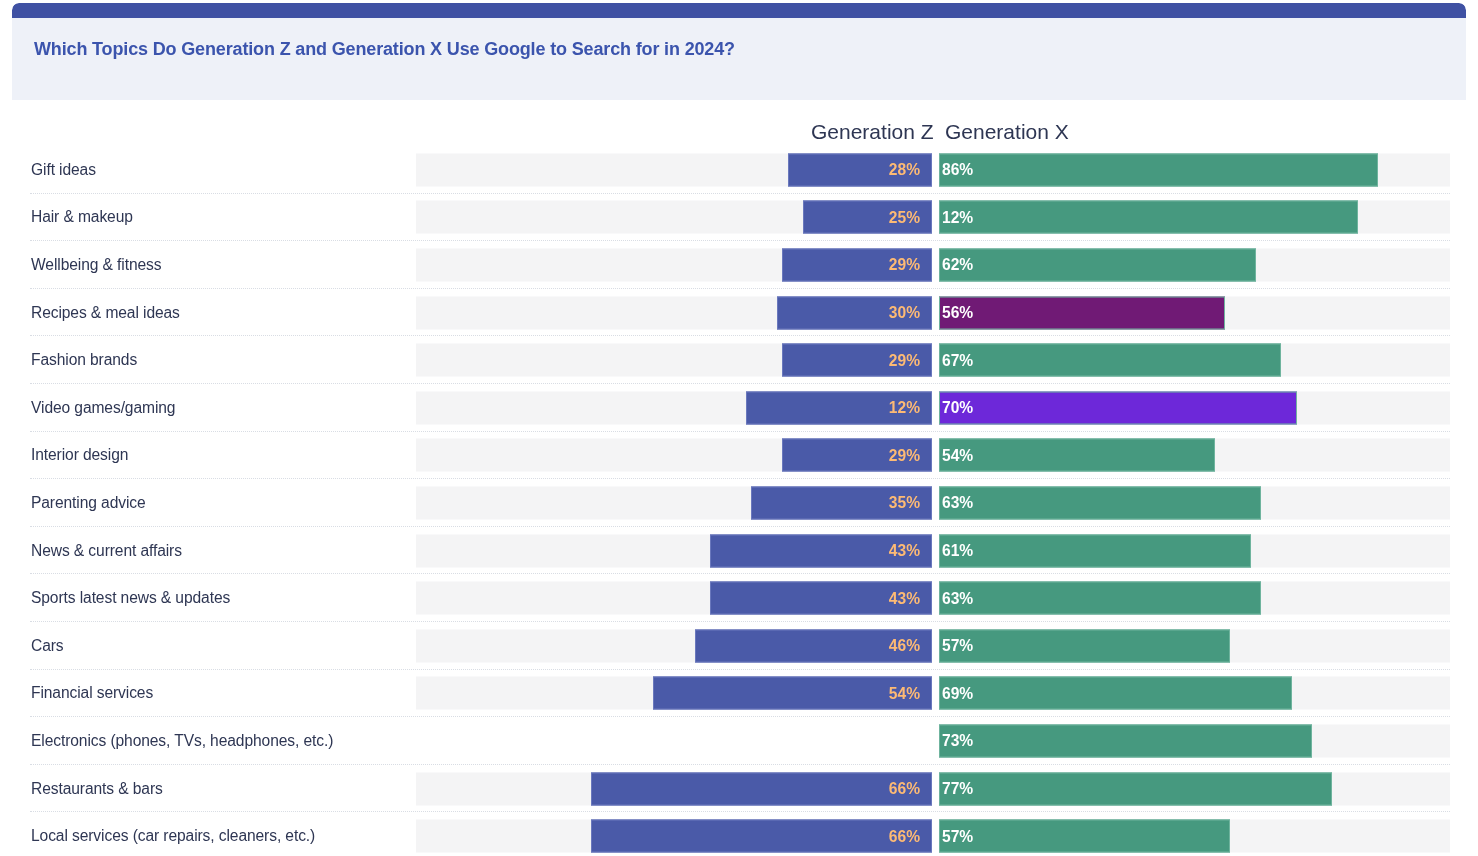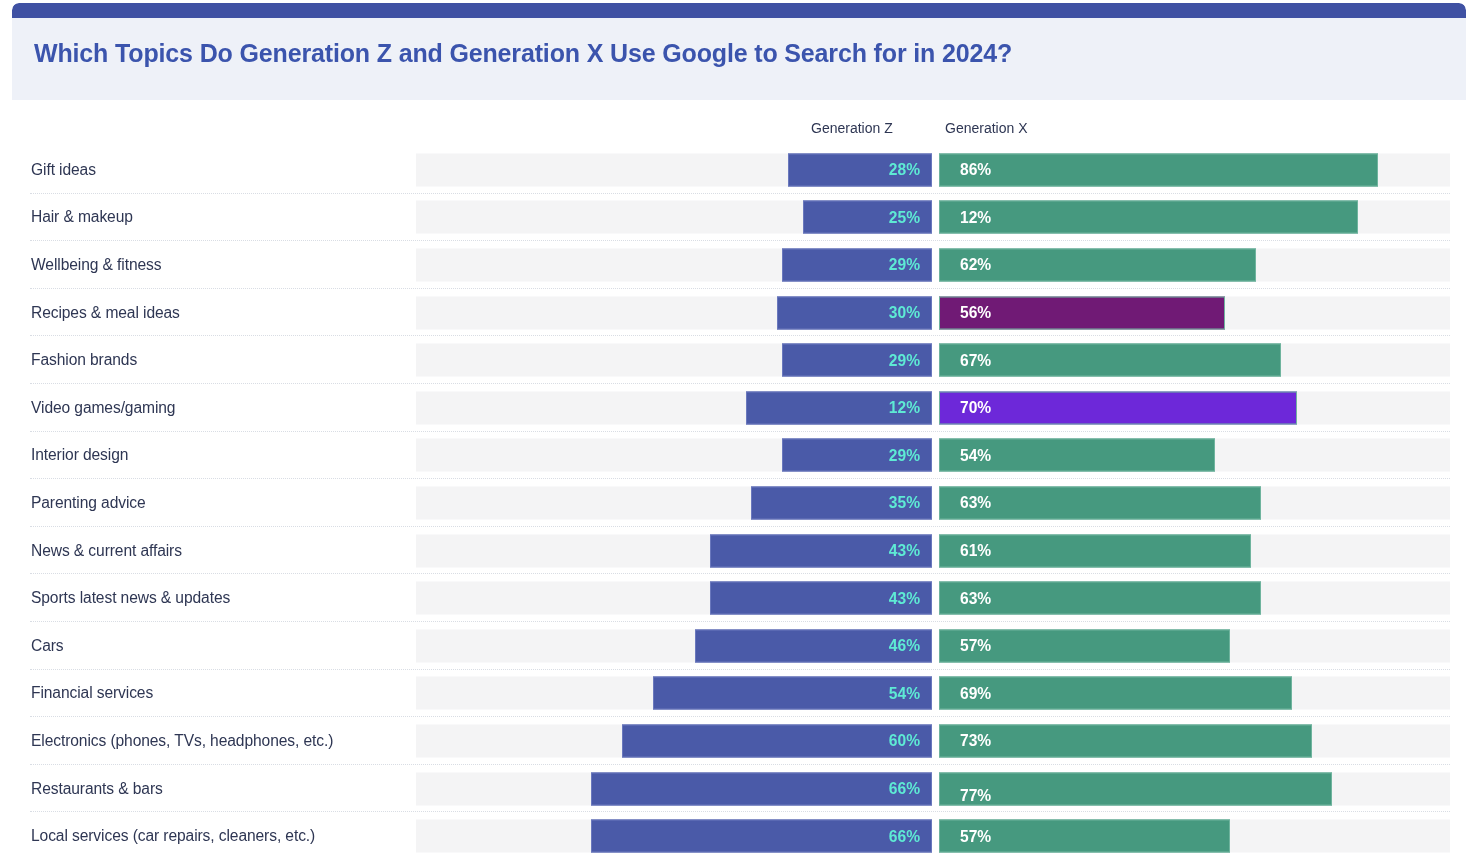--- a/index.html
+++ b/index.html
@@ -29,39 +29,39 @@
     top: 0;
     width: 100%;
     height: 15px;
     background: #3f51a3;
     border-radius: 7px 7px 0 0;
   }
   #page-title {
     position: absolute;
     left: 22px;
     top: 36px;
-    font-size: 25px;
+    font-size: 18px;
     font-weight: bold;
     color: #3b54ad;
     letter-spacing: -0.15px;
     white-space: nowrap;
   }
 
   
   #legend {
     position: absolute;
     top: 120px;
     left: 0;
     width: 1478px;
     height: 26px;
   }
   .legend-label {
     position: absolute;
     top: 0;
-    font-size: 14px;
+    font-size: 21px;
     color: #2e3653;
     white-space: nowrap;
   }
   #legend-genz  { left: 811px; }
   #legend-genx  { left: 945px; }
 
   
   #chart-body {
     position: absolute;
     left: 0;
@@ -109,21 +109,21 @@
     right: 0;
     top: 0;
     height: 100%;
     background: #4a5aa8;
     border: 1px solid #6a78bd;
     display: flex;
     align-items: center;
     justify-content: flex-end;
   }
   .bar-z .bar-value {
-    color: #5eead4;
+    color: #fdba74;
     font-size: 15.6px;
     font-weight: bold;
     padding-right: 11px;
     white-space: nowrap;
     margin-left: 48px;
   }
 
   
   .track-x {
     position: absolute;
@@ -142,21 +142,21 @@
     background: #46997f;
     border: 1px solid #6fb49e;
     display: flex;
     align-items: center;
     justify-content: flex-start;
   }
   .bar-x .bar-value {
     color: #ffffff;
     font-size: 15.6px;
     font-weight: bold;
-    padding-left: 20px;
+    padding-left: 2px;
     white-space: nowrap;
   }
 </style>
 </head>
 <body>
 
 <div id="header-banner" style="background: rgb(238, 241, 248);">
   <div id="header-accent-strip" style="background: rgb(63, 81, 163);"></div>
   <div id="page-title" style="color: rgb(59, 84, 173);">Which Topics Do Generation Z and Generation X Use Google to Search for in 2024?</div>
 </div>
@@ -330,41 +330,36 @@
       </div>
       <div class="track-x">
         <div class="bar-x" style="width: 69%; background: rgb(70, 153, 127);">
           <span class="bar-value">69%</span>
         </div>
       </div>
       <div class="row-divider"></div>
     </div>
     <div class="chart-row">
       <span class="row-label">Electronics (phones, TVs, headphones, etc.)</span>
-      <div class="track-z">
-        <div class="bar-z" style="width: 60%; background: rgb(74, 90, 168);">
-          <span class="bar-value">60%</span>
-        </div>
-      </div>
       <div class="track-x">
         <div class="bar-x" style="width: 73%; background: rgb(70, 153, 127);">
           <span class="bar-value">73%</span>
         </div>
       </div>
       <div class="row-divider"></div>
     </div>
     <div class="chart-row">
       <span class="row-label">Restaurants &amp; bars</span>
       <div class="track-z">
         <div class="bar-z" style="width: 66%; background: rgb(74, 90, 168);">
           <span class="bar-value">66%</span>
         </div>
       </div>
       <div class="track-x">
-        <div class="bar-x" style="width: 77%; background: rgb(70, 153, 127); align-items: flex-end;">
+        <div class="bar-x" style="width: 77%; background: rgb(70, 153, 127);">
           <span class="bar-value">77%</span>
         </div>
       </div>
       <div class="row-divider"></div>
     </div>
     <div class="chart-row">
       <span class="row-label">Local services (car repairs, cleaners, etc.)</span>
       <div class="track-z">
         <div class="bar-z" style="width: 66%; background: rgb(74, 90, 168);">
           <span class="bar-value">66%</span>

